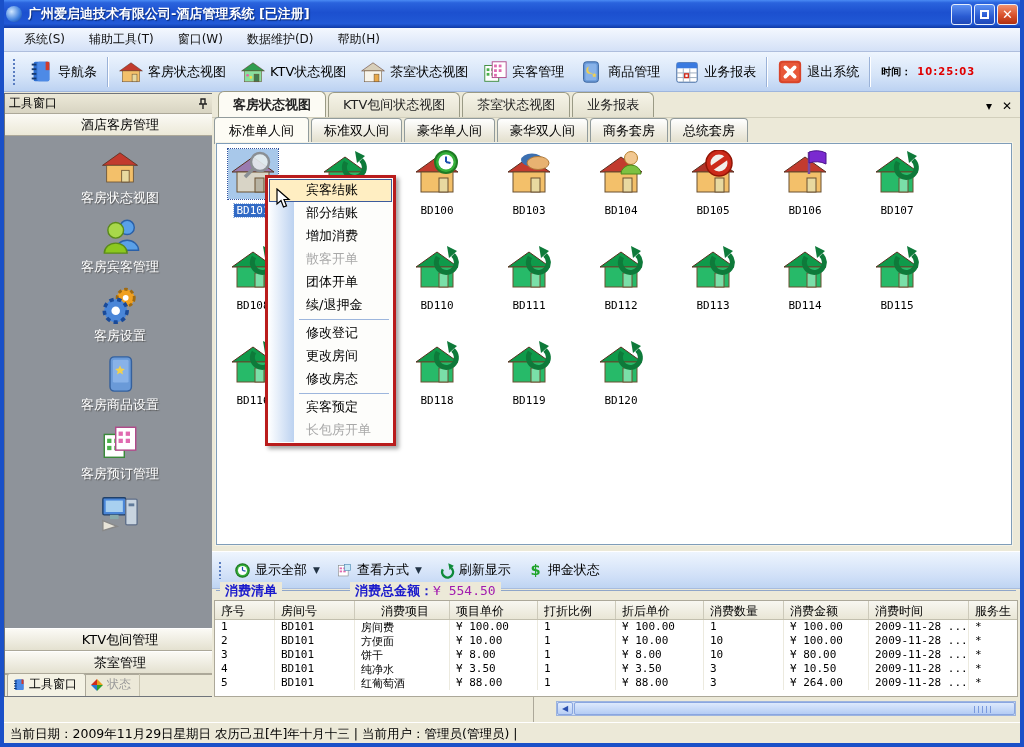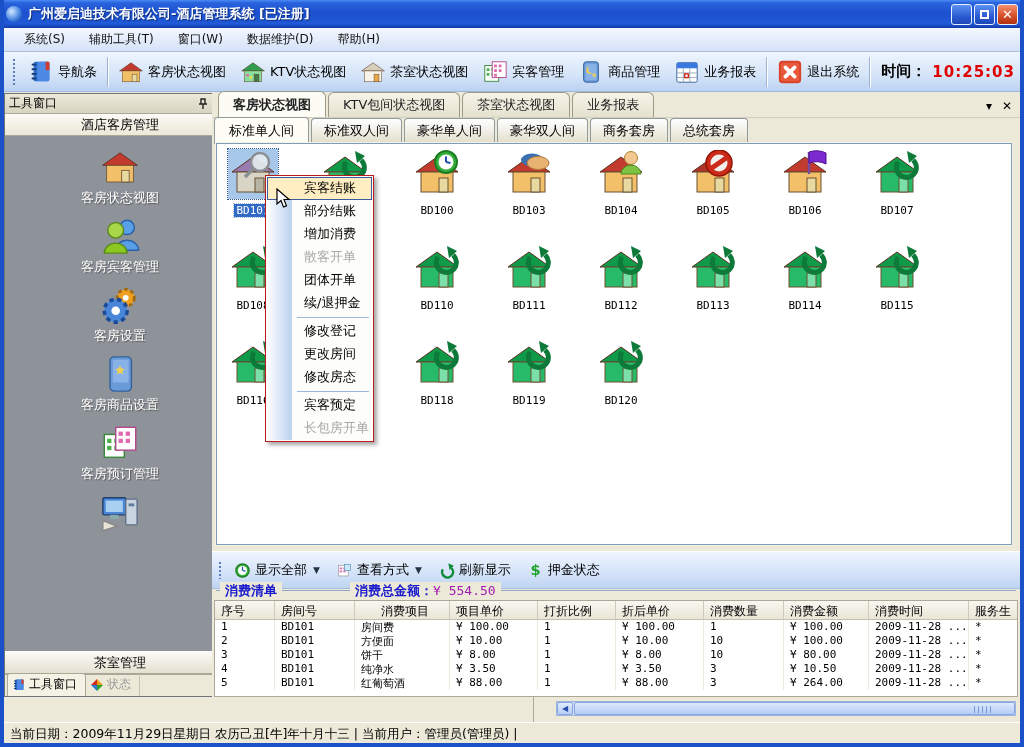--- a/index.html
+++ b/index.html
@@ -33,21 +33,21 @@
 
   
   .toolbar { position:absolute; left:0; top:52px; width:1016px; height:40px;
     background:linear-gradient(180deg,#eef5fe 0%,#d5e4f8 60%,#bcd2f2 100%);
     border-bottom:1px solid #9fb6dd; display:flex; align-items:center; padding-left:4px; }
   .tb-grip { width:5px; height:28px; margin:0 4px;
     background-image:radial-gradient(circle,#5a7dc0 1px,transparent 1.4px); background-size:4px 4px; }
   .tb-btn { display:flex; align-items:center; gap:4px; padding:3px 7px; font-size:13px; color:#000;
     border-radius:3px; white-space:nowrap; }
   .tb-sep { width:1px; height:30px; background:#9ab2d8; margin:0 3px; box-shadow:1px 0 0 #fff; }
-  .tb-time { display:flex; align-items:center; font-size:15px; padding-left:8px; }
+  .tb-time { display:flex; align-items:center; font-size:10px; padding-left:8px; }
   .time-label { font-weight:bold; color:#000; }
   .time-value { color:#e00000; font-weight:bold; margin-left:6px; letter-spacing:1px;}
 
   
   .sidebar { position:absolute; left:0; top:93px; width:232px; height:604px;
     background:#8e939a; border:1px solid #6f747b; }
   .sb-header { height:20px; background:linear-gradient(180deg,#ece9d8,#d8d4c2);
     border-bottom:1px solid #aca899; display:flex; align-items:center; padding:0 4px; }
   .sb-title { font-size:12px; color:#000; }
   .sb-hbtn { margin-left:auto; width:16px; text-align:center; color:#222; font-size:12px; }
@@ -134,22 +134,22 @@
   .hs-thumb { flex:1; margin-left:1px; background:linear-gradient(180deg,#dde9fc,#b4ccf4);
     border:1px solid #8aa6e0; border-radius:2px; position:relative; }
   .hs-grip { position:absolute; right:22px; top:3px; width:18px; height:7px;
     background-image:repeating-linear-gradient(90deg,#7a99dd 0 1px,transparent 1px 4px); }
 
   
   .statusbar { position:absolute; left:0; top:722px; width:1016px; height:21px; background:#ece9d8;
     border-top:1px solid #fff; font-size:12.5px; color:#000; padding:3px 0 0 6px; white-space:nowrap;}
 
   
-  .ctx-menu { position:absolute; left:261px; top:175px; width:109px; z-index:50;
-    background:#fdfdfb; border:1px solid #b91c1c; box-shadow:3px 3px 4px rgba(0,0,0,.35); padding:1px;}
+  .ctx-menu { position:absolute; left:261px; top:175px; width:131px; z-index:50;
+    background:#fdfdfb; border:3px solid #b91c1c; box-shadow:3px 3px 4px rgba(0,0,0,.35); padding:1px;}
   .ctx-strip { position:absolute; left:1px; top:1px; bottom:1px; width:25px;
     background:linear-gradient(90deg,#fdfeff,#bcd2f0); }
   .ctx-item { position:relative; height:23px; line-height:22px; font-size:13px; color:#000;
     padding-left:37px; white-space:nowrap; }
   .ctx-item.hl { background:#ffeec2; outline:1px solid #3c5b9c; outline-offset:-1px; }
   .ctx-item.disabled { color:#a8a8a8; }
   .ctx-sep { position:relative; height:5px; }
   .ctx-sep::after { content:""; position:absolute; left:30px; right:3px; top:2px; height:1px; background:#9db6dd;}
 
   .cursor { position:absolute; left:272px; top:188px; z-index:60; }
@@ -387,20 +387,21 @@
               <rect x="4" y="6" width="12" height="8" fill="#a8d0f0"></rect>
               <rect x="7" y="16" width="6" height="3" fill="#8aa"></rect>
               <rect x="18" y="5" width="8" height="18" rx="1" fill="#c8d4e0" stroke="#60708a"></rect>
               <rect x="20" y="8" width="4" height="2" fill="#607a9a"></rect>
               <path d="M2 20 l10 4 -10 3 z" fill="#e8e4d8" stroke="#888"></path>
             </svg>
           </span>
         </div>
       </div>
     <div class="sb-bottom">
+        <div class="sb-groupbtn">KTV包间管理</div>
         <div class="sb-groupbtn">茶室管理</div>
       </div>
     <div class="sb-tabs">
         <span class="sb-tab active">
           <span>
             <svg width="14" height="14" viewBox="0 0 28 28">
               <rect x="6" y="3" width="17" height="21" rx="2" fill="#2f6fd0"></rect>
               <rect x="10" y="3" width="13" height="21" rx="2" fill="#4d8ae6"></rect>
               <rect x="19" y="3" width="4" height="9" fill="#d23a2a"></rect>
               <g stroke="#16386e" stroke-width="2">

